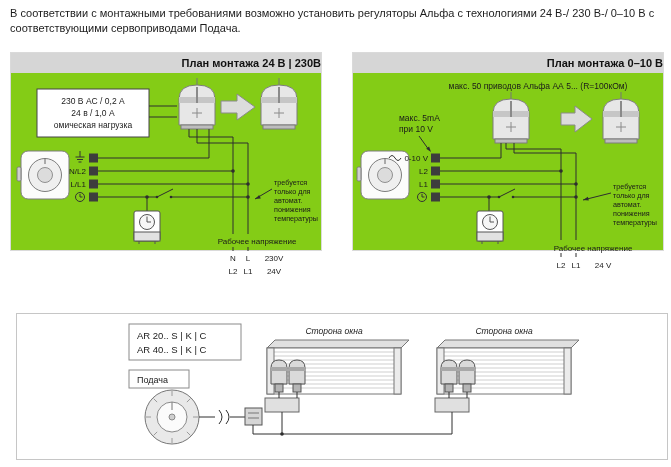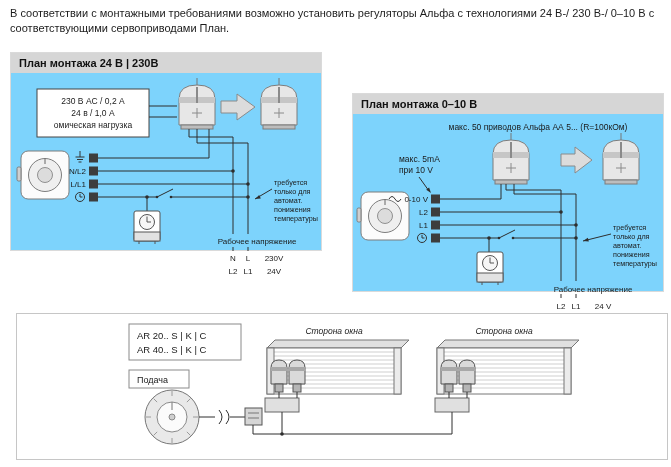--- a/index.html
+++ b/index.html
@@ -1,35 +1,35 @@
 <!DOCTYPE html>
 <html><head>
 <meta charset="utf-8">
 <style>
   * { margin:0; padding:0; box-sizing:border-box; }
   html,body { background:#ffffff; }
   body { font-family:"Liberation Sans", sans-serif; }
   .page { position:relative; width:671px; height:467px; background:#fff; overflow:hidden; }
   .intro { position:absolute; left:10px; top:6px; width:658px; font-size:11px; line-height:15px; color:#1c1c1c; }
   .intro div { white-space:nowrap; }
-  .panel { position:absolute; width:312px; height:199px; border:1px solid #dadada; background:#7dd3fc; }
+  .panel { position:absolute; width:312px; height:199px; border:1px solid #dadada; background:#84cc16;text-align:right; }
   .panel-header { height:20px; background:#d6d6d6; font-size:11px; font-weight:bold; color:#111; line-height:20px; padding-left:8px; }
   .panel-body { position:relative; width:310px; height:221px; }
   .mounting-box { position:absolute; left:16px; top:313px; width:652px; height:147px; border:1px solid #c6c6c6; background:#fff; }
   svg { display:block; }
   svg text { font-family:"Liberation Sans", sans-serif; fill:#1a1a1a; }
 </style>
 </head>
 <body>
 
 <div class="page">
 
   <div class="intro">
     <div>В соответствии с монтажными требованиями возможно установить регуляторы Альфа с технологиями 24 В-/ 230 В-/ 0–10 В с</div>
-    <div>соответствующими сервоприводами План.</div>
+    <div>соответствующими сервоприводами Подача.</div>
   </div>
 
   <section class="panel" style="left:10px; top:52px;">
     <div class="panel-header">План монтажа 24 В | 230В</div>
     <div class="panel-body">
       <svg width="310" height="221" viewBox="0 0 310 221">
 
         <g>
           <rect x="26" y="16" width="112" height="48" fill="#ffffff" stroke="#444" stroke-width="1"></rect>
           <text x="82" y="31" text-anchor="middle" font-size="8.5">230 В AC / 0,2 А</text>
@@ -139,21 +139,21 @@
           <text x="237" y="188" text-anchor="middle" font-size="8">L</text>
           <text x="263" y="188" text-anchor="middle" font-size="8">230V</text>
           <text x="222" y="201" text-anchor="middle" font-size="8">L2</text>
           <text x="237" y="201" text-anchor="middle" font-size="8">L1</text>
           <text x="263" y="201" text-anchor="middle" font-size="8">24V</text>
         </g>
       </svg>
     </div>
   </section>
 
-  <section class="panel" style="left:352px; top:52px;margin-top:41px;">
+  <section class="panel" style="left:352px; top:52px;">
     <div class="panel-header">План монтажа 0–10 В</div>
     <div class="panel-body">
       <svg width="310" height="221" viewBox="0 0 310 221">
 
         <text x="185" y="16" text-anchor="middle" font-size="8.5">макс. 50 приводов Альфа АА 5... (R=100кОм)</text>
 
         <g transform="translate(140,24)">
           <line x1="18" y1="-5" x2="18" y2="2" stroke="#777"></line>
           <path d="M0,42 L0,16 Q0,2 18,2 Q36,2 36,16 L36,42 Z" fill="#e7e7e7" stroke="#7d7d7d"></path>
           <rect x="0" y="14" width="36" height="6" fill="#c6c6c6"></rect>

